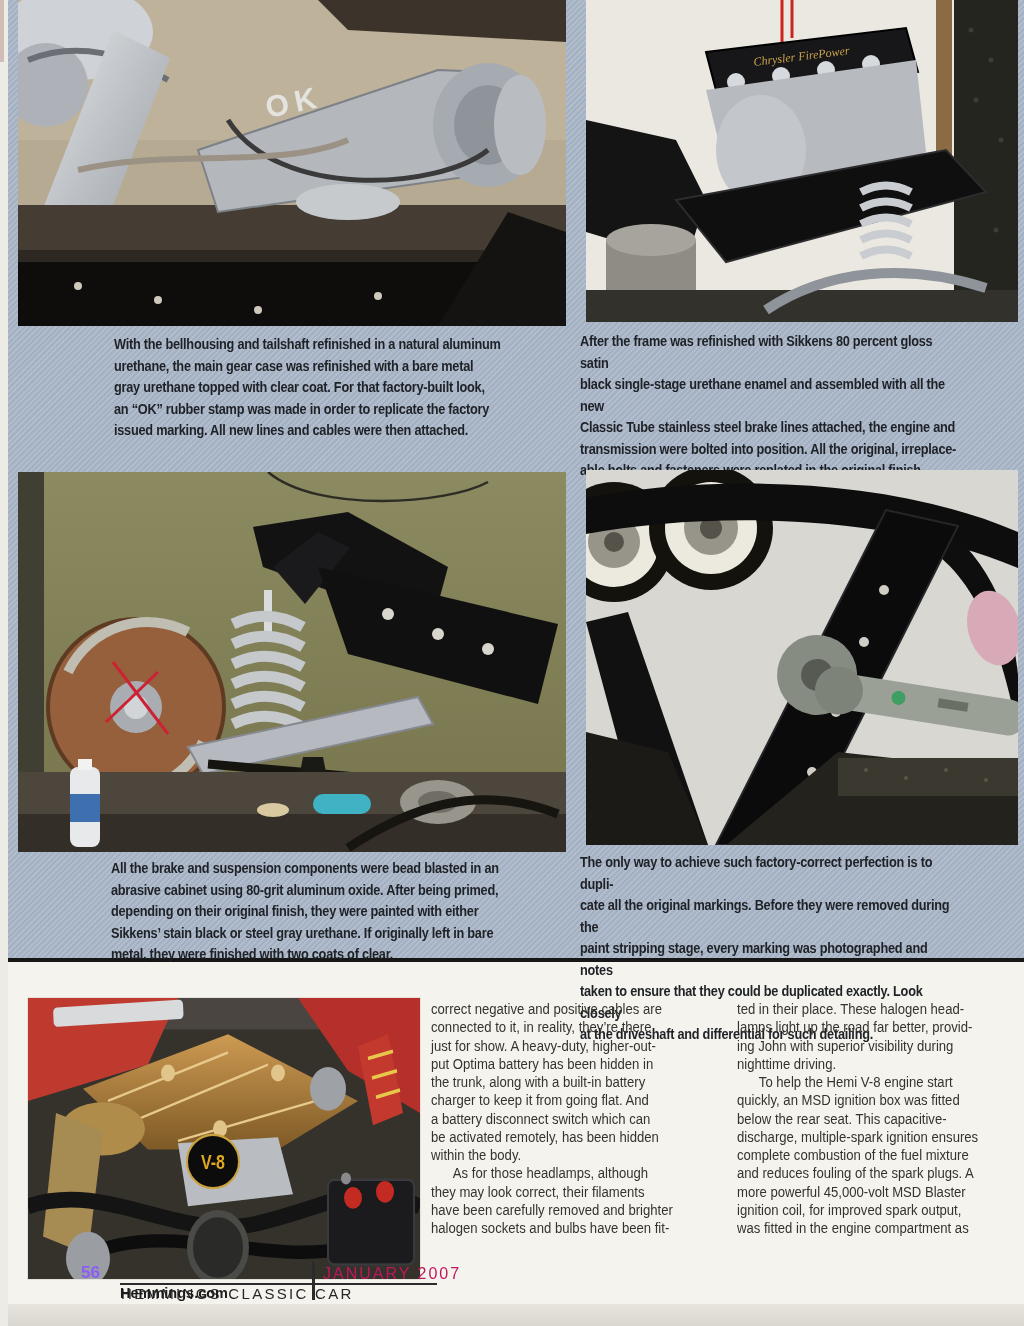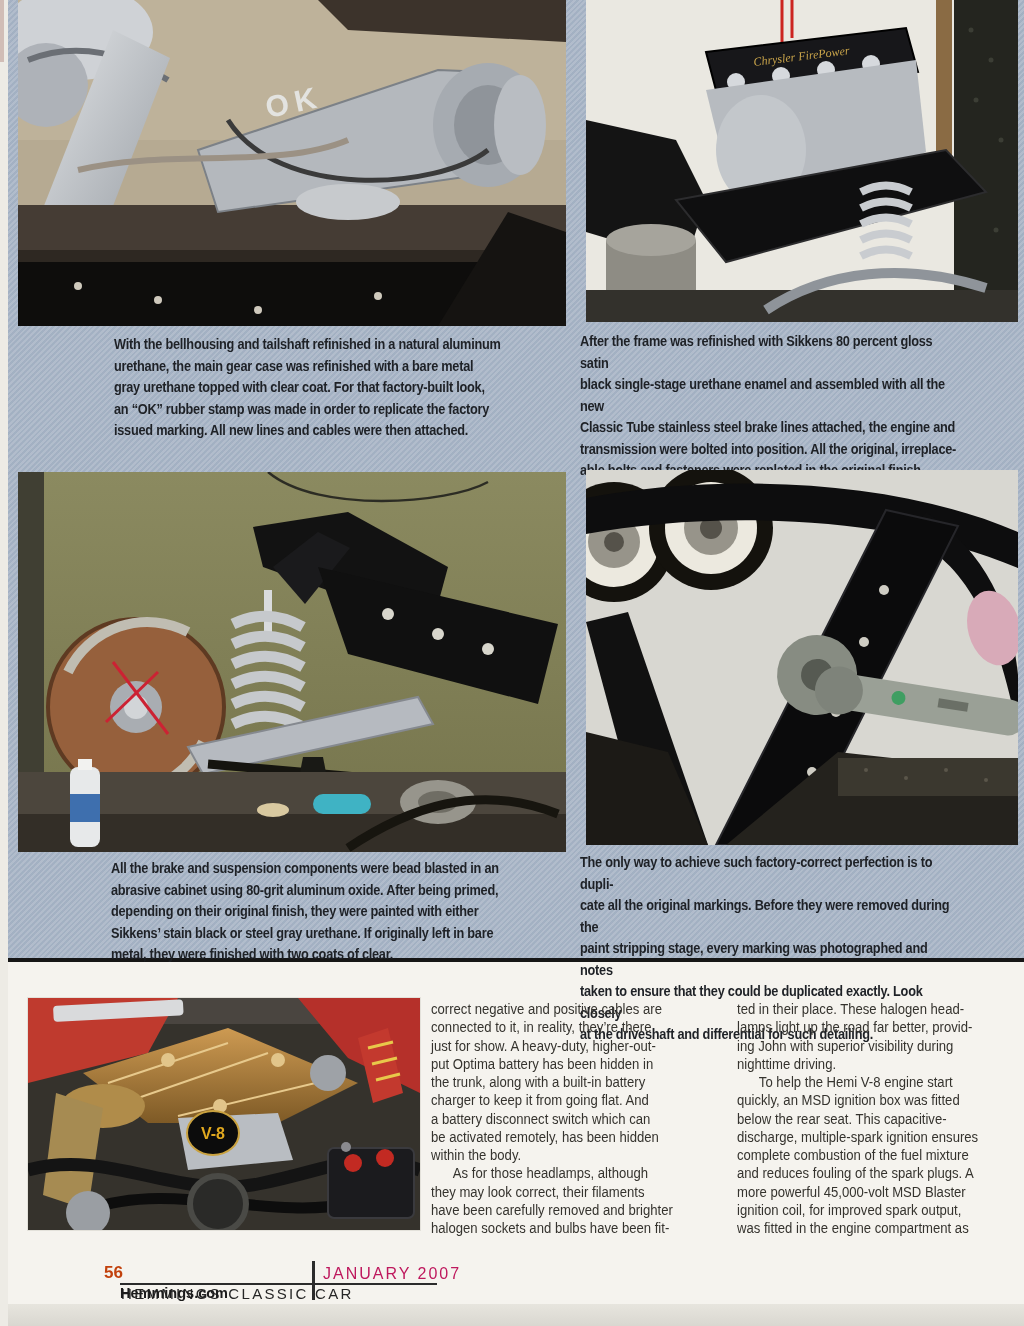--- a/index.html
+++ b/index.html
@@ -16,37 +16,37 @@
       rgba(255,255,255,.10) 0 2px, rgba(130,150,175,.14) 2px 4px),
       repeating-linear-gradient(45deg, rgba(190,170,180,.05) 0 3px, rgba(160,190,170,.05) 3px 6px);
     border-bottom:4px solid #161616;
   }
   figure.photo{position:absolute;margin:0;overflow:hidden;background:#777;}
   figure.photo svg{display:block;width:100%;height:100%;}
   .photo1{left:10px;top:0;width:548px;height:326px;}
   .photo2{left:578px;top:0;width:432px;height:322px;}
   .photo3{left:10px;top:472px;width:548px;height:380px;}
   .photo4{left:578px;top:470px;width:432px;height:375px;}
-  .photo5{left:28px;top:998px;width:392px;height:232px;box-shadow:0 0 0 1px #e3e1da;}
+  .photo5{left:28px;top:998px;width:392px;height:281px;box-shadow:0 0 0 1px #e3e1da;}
   .caption{
     position:absolute;font-weight:bold;font-size:15px;line-height:21.5px;
     letter-spacing:-0.3px;color:#1e2126;white-space:pre-wrap;
     transform:scaleX(0.85);transform-origin:0 0;
   }
   .cap1{left:106px;top:333px;}
   .cap2{left:572px;top:330px;}
   .cap3{left:103px;top:857px;}
   .cap4{left:572px;top:851px;}
   .bodycol{
     position:absolute;font-size:13.8px;line-height:18.25px;color:#35332e;
     white-space:pre-wrap;transform:scaleX(0.95);transform-origin:0 0;
   }
   .col1{left:431px;top:1001px;}
   .col2{left:737px;top:1001px;}
-  .footer-pagenum{position:absolute;left:104px;top:1263px;font-weight:bold;font-size:17px;color:#c2410c;}
+  .footer-pagenum{position:absolute;left:81px;top:1263px;font-weight:bold;font-size:17px;color:#8b5cf6;}
   .footer-mag{position:absolute;left:121px;top:1265px;font-size:15px;letter-spacing:2.3px;color:#262626;margin-top:20px;}
   .footer-issue{position:absolute;left:323px;top:1265px;font-size:16px;letter-spacing:2px;color:#be185d;}
   .footer-underline{position:absolute;left:120px;top:1283px;width:317px;height:2px;background:#2b2b2b;}
   .footer-vbar{position:absolute;left:312px;top:1261px;width:3px;height:39px;background:#2b2b2b;}
   .footer-site{position:absolute;left:120px;top:1285px;width:186px;text-align:left;font-weight:bold;font-size:14.5px;color:#1c1c1c;}
   .bottom-shade{position:absolute;left:0;top:1304px;width:1024px;height:22px;
     background:linear-gradient(#e7e5de,#d9d7d0);}
 </style>
 </head>
 <body>

